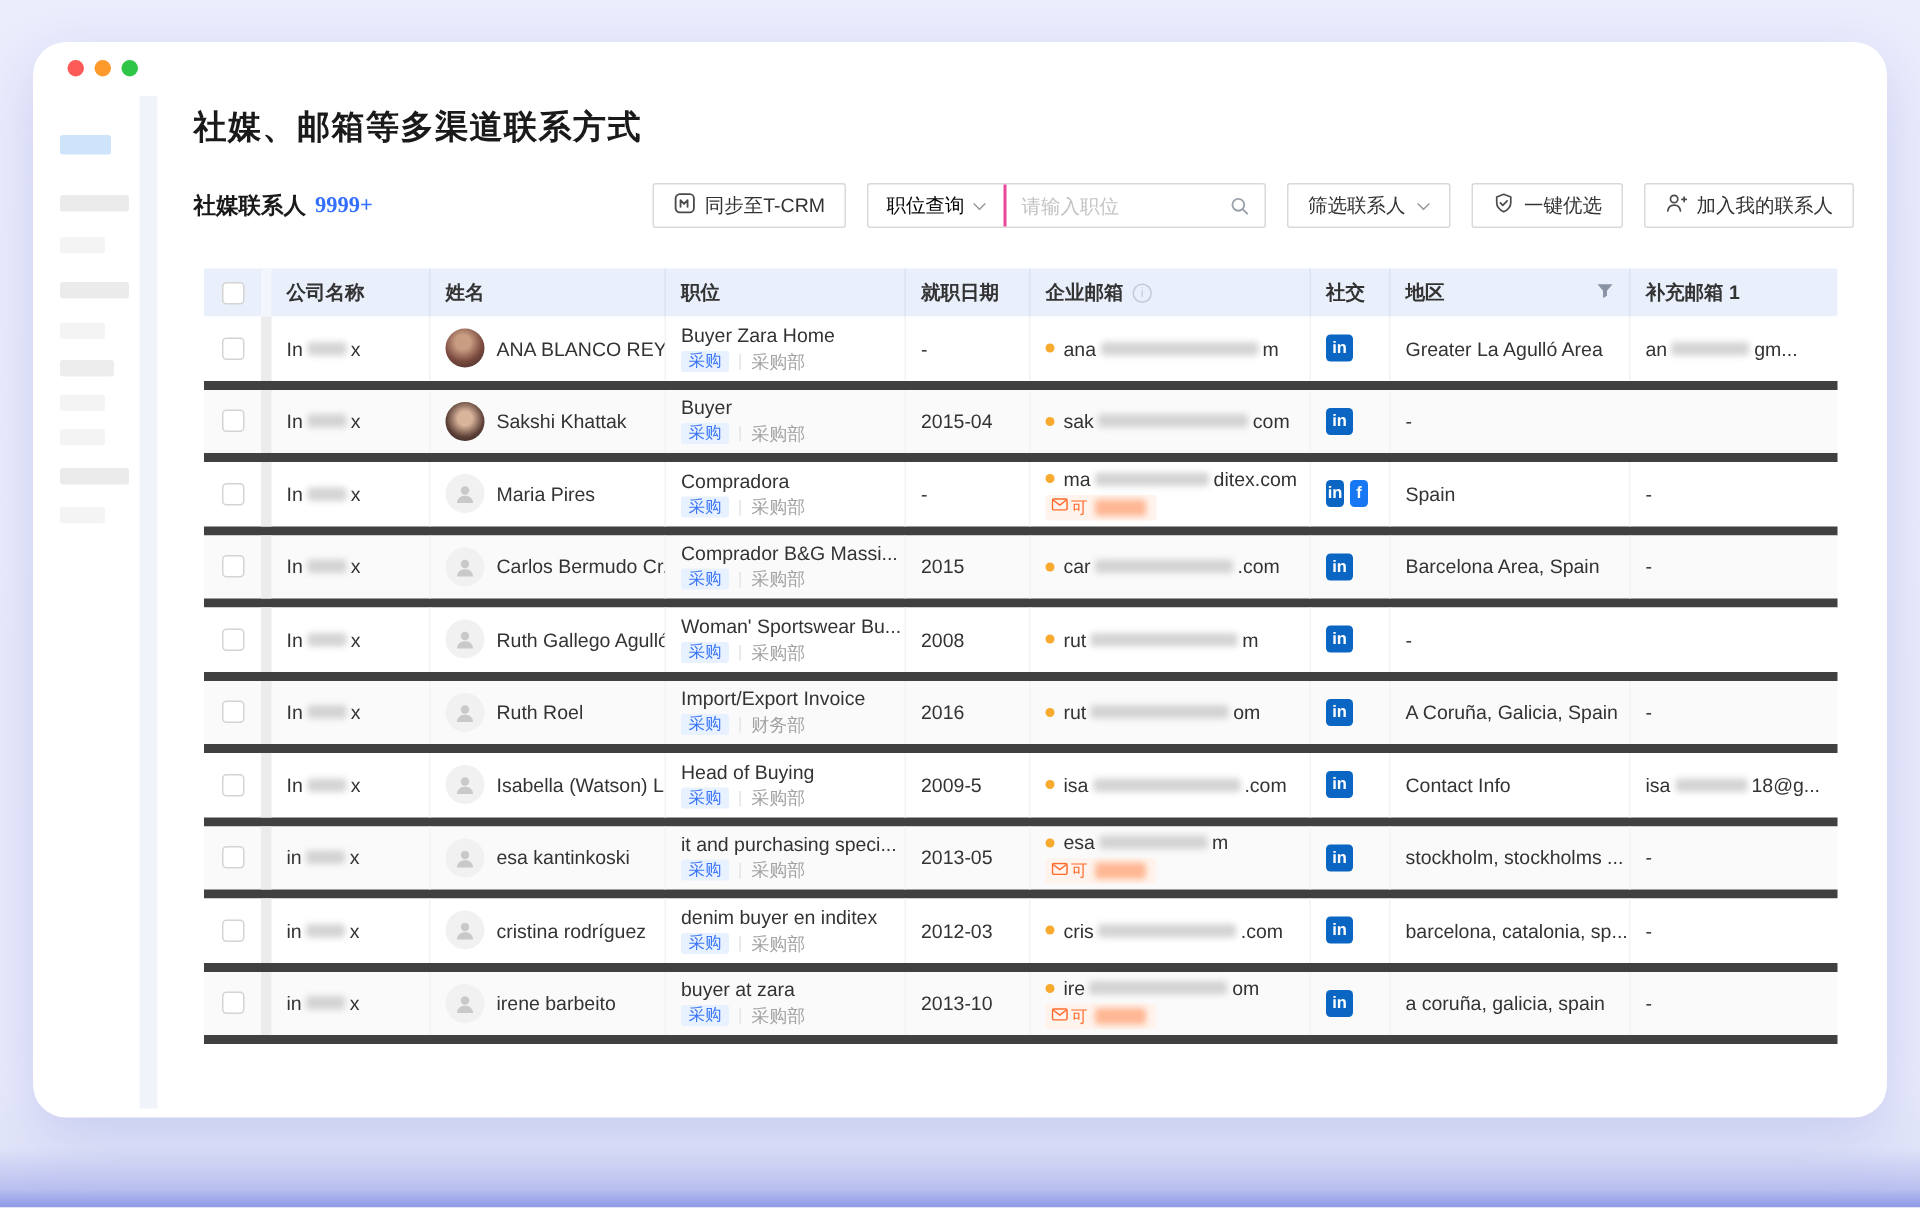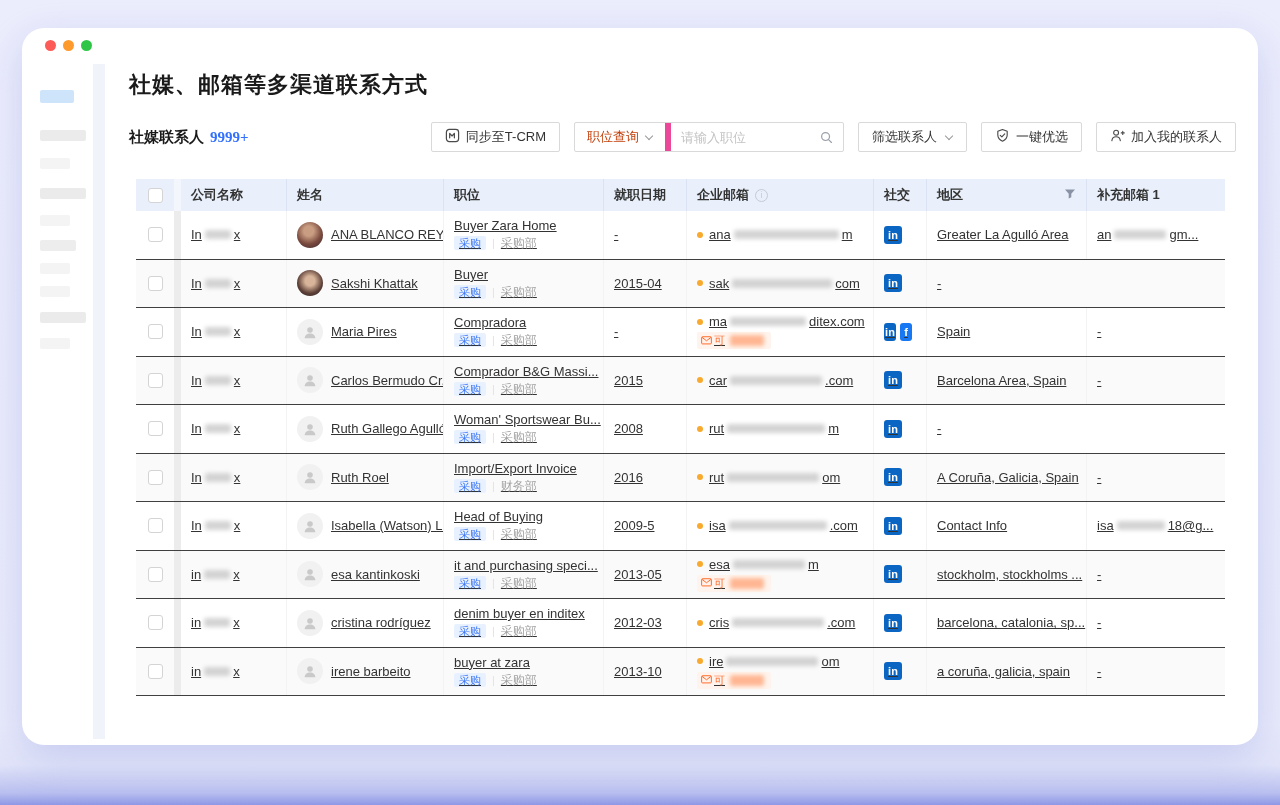--- a/index.html
+++ b/index.html
@@ -35,37 +35,37 @@
   .tools { margin-left:auto; display:flex; gap:14px; align-items:center; }
   .btn {
     height:30px; display:flex; align-items:center; gap:6px; padding:0 13px;
     background:#fff; border:1px solid #d9d9d9; border-radius:2px;
     font-size:13px; color:#333; cursor:pointer; font-family:inherit;
   }
   .chev { width:8px; height:8px; display:inline-block; position:relative; margin-left:2px; }
   .chev::after { content:""; position:absolute; left:1px; top:0; width:5px; height:5px;
     border-right:1.4px solid #999; border-bottom:1.4px solid #999; transform:rotate(45deg); }
   .query-group { display:flex; height:30px; border:1px solid #d9d9d9; border-radius:2px; background:#fff; }
-  .query-dd { display:flex; align-items:center; gap:4px; padding:0 12px; font-size:13px; color:#c2410c;
-    border-right:6px solid #ec4899; cursor:pointer; }
+  .query-dd { display:flex; align-items:center; gap:4px; padding:0 12px; font-size:13px; color:#000000;
+    border-right:2px solid #ec4899; cursor:pointer; }
   .query-input { position:relative; width:172px; display:flex; align-items:center; }
   .query-input input { border:none; outline:none; width:140px; padding:0 10px; font-size:13px;
     font-family:inherit; color:#333; background:transparent; }
   .query-input input::placeholder { color:#c3c3c3; }
   .mag { position:absolute; right:9px; top:7px; }
   
   .table { position:absolute; left:118px; top:151px; width:1089px; }
   .thead, .trow { display:grid; grid-template-columns:38px 7px 106px 157px 160px 83px 187px 53px 160px 138px; }
   .thead { height:32px; background:#e9f0fb; }
   .thead .cell { display:flex; align-items:center; font-size:13px; font-weight:700; color:#333;
     padding:0 10px; border-right:1px solid #dbe2f1; }
   .thead .cell:last-child { border-right:none; }
   .thead .c-cb, .thead .c-strip { padding:0; justify-content:center; border-right:none; }
   .thead .c-strip { background:#f3f6fc; }
-  .trow { height:48.5px; background:#fff; border-bottom:1px solid #404040;text-decoration:underline; }
+  .trow { height:48.5px; background:#fff; border-bottom:6px solid #404040; }
   .trow.alt { background:#fafafa; }
   .trow .cell { display:flex; align-items:center; padding:0 10px; font-size:13px; color:#333;
     border-right:1px solid #f3f3f3; overflow:hidden; white-space:nowrap; }
   .trow .cell:last-child { border-right:none; }
   .trow .c-cb { justify-content:center; padding:0; border-right:none; }
   .c-strip { padding:0 !important; border-right:none !important; background:#ececec; }
   .cb { width:15px; height:15px; background:#fff; border:1px solid #d4d4d4; border-radius:3px; display:inline-block; }
   .blur { display:inline-block; height:9px; border-radius:2px; background:#c9c9c9;
     filter:blur(2px); opacity:.8; vertical-align:middle; margin:0 3px; }
   .blur.orange { background:#ffb089; height:11px; opacity:.9; }

